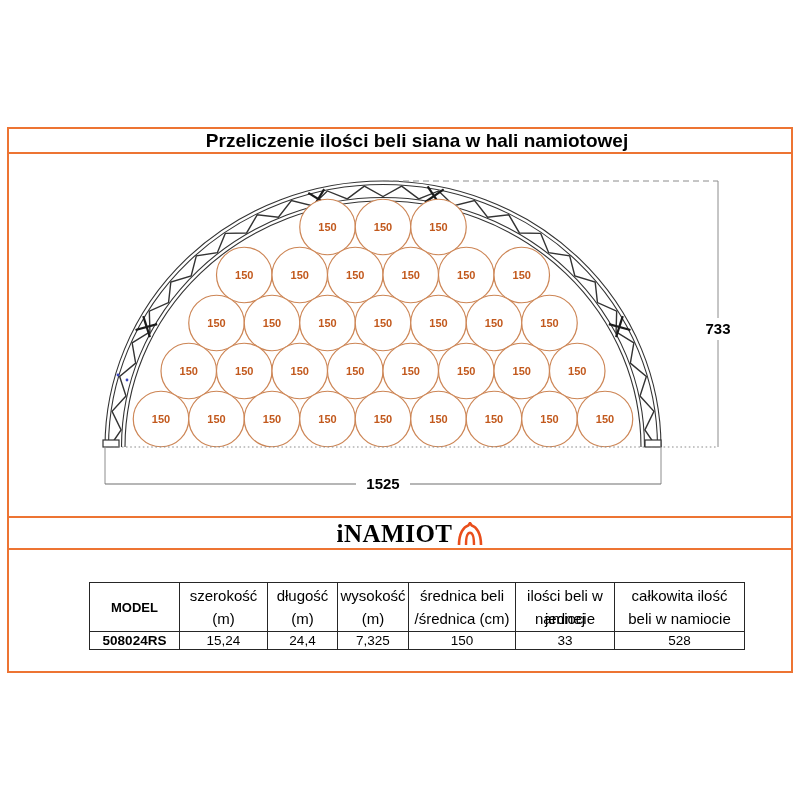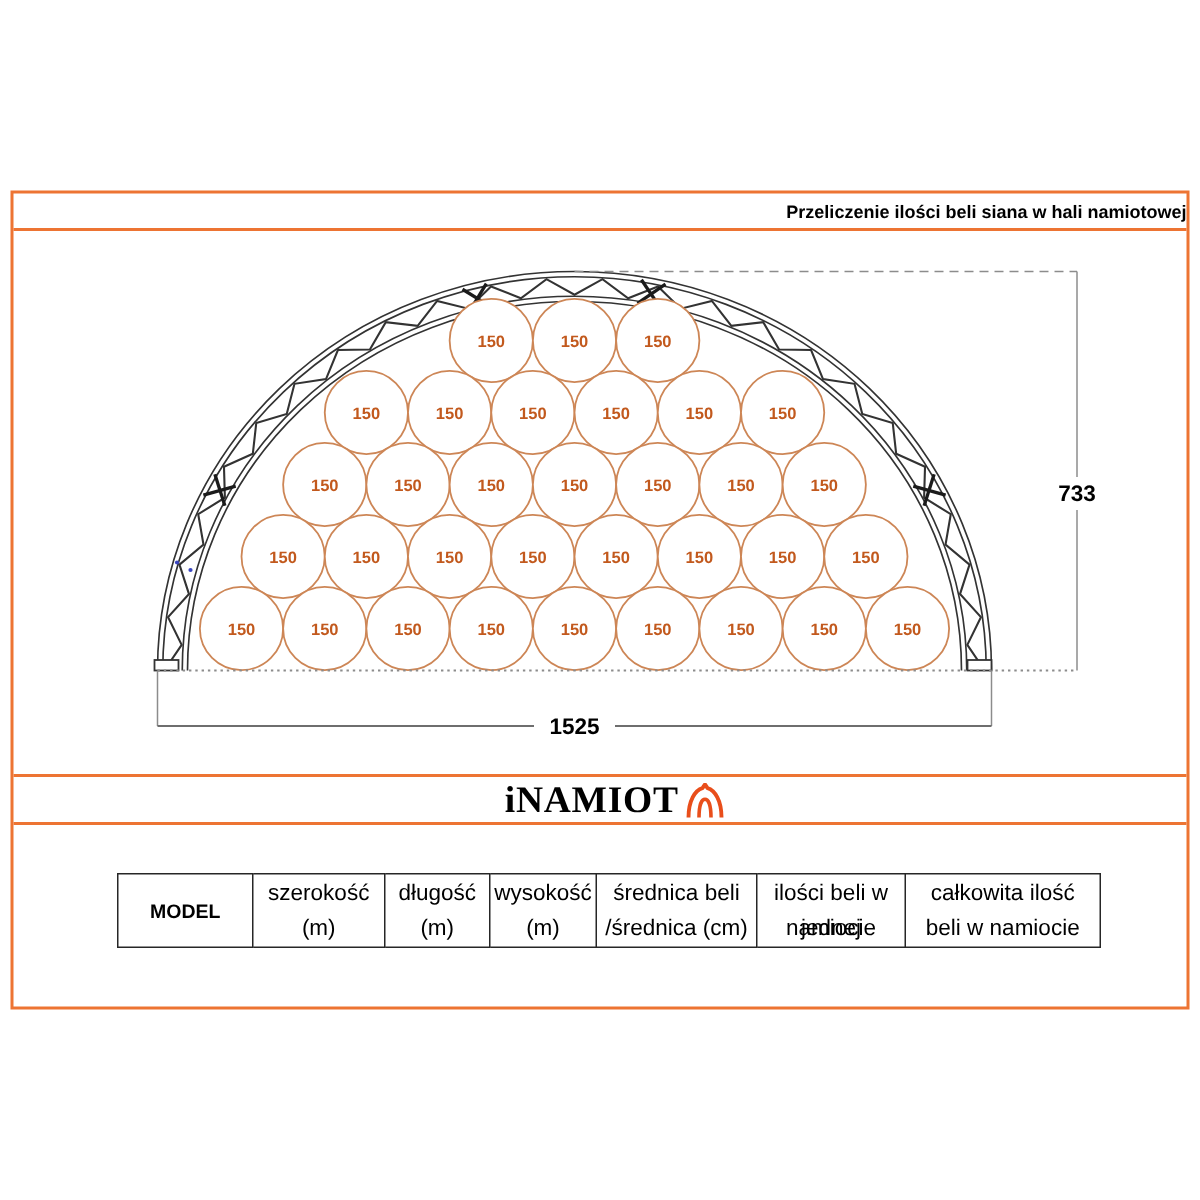--- a/index.html
+++ b/index.html
@@ -1,26 +1,26 @@
 <!DOCTYPE html>
 <html><head>
 <meta charset="utf-8">
 <style>
   html,body{margin:0;padding:0;background:#fff;}
   body{width:800px;height:800px;position:relative;font-family:"Liberation Sans",sans-serif;color:#000;}
   .frame{position:absolute;left:7px;top:127px;width:782px;height:542px;border:2px solid #ED7433;}
-  .sec-title{height:23px;border-bottom:2px solid #ED7433;display:flex;align-items:center;justify-content:flex-end;
-             font-size:12px;font-weight:bold;padding-left:34px;}
+  .sec-title{height:23px;border-bottom:2px solid #ED7433;display:flex;align-items:center;justify-content:center;
+             font-size:19px;font-weight:bold;padding-left:34px;}
   .sec-diagram{height:362px;border-bottom:2px solid #ED7433;position:relative;overflow:hidden;}
   .sec-diagram svg{position:absolute;left:-2px;top:-2px;}
   .sec-logo{height:30px;border-bottom:2px solid #ED7433;display:flex;align-items:center;justify-content:center;padding-left:19px;}
   .logo-text{font-family:"Liberation Serif",serif;font-weight:bold;font-size:25px;letter-spacing:.5px;line-height:1;}
   .logo-icon{margin-left:4px;margin-top:2px;display:inline-flex;}
   .sec-table{height:121px;position:relative;}
-  table.spec{position:absolute;left:69px;top:32px;border-collapse:collapse;table-layout:fixed;}
+  table.spec{position:absolute;left:80px;top:32px;border-collapse:collapse;table-layout:fixed;}
   table.spec th,table.spec td{border:1.6px solid #262626;padding:0;text-align:center;vertical-align:middle;
              font-family:"Liberation Sans",sans-serif;}
   th.hdr{font-weight:normal;font-size:15px;height:48px;}
   th.hdr .l{line-height:23px;height:23px;}
   th.model{font-weight:bold;font-size:13px;}
   tr.data td{font-size:13.5px;height:17px;line-height:17px;}
   tr.data td.model{font-weight:bold;}
 </style>
 </head>
 <body>
@@ -171,17 +171,26 @@
             </th>
         <th class="hdr">
           <div class="l">ilości beli w jednej</div>
               <div class="l">namiocie</div>
             </th>
         <th class="hdr">
           <div class="l">całkowita ilość</div>
               <div class="l">beli w namiocie</div>
             </th>
       </tr>
+      <tr class="data">
+        <td class="model">508024RS</td>
+        <td>15,24</td>
+        <td>24,4</td>
+        <td>7,325</td>
+        <td>150</td>
+        <td>33</td>
+        <td>528</td>
+      </tr>
     </tbody>
       </table>
   </div>
 
 </div>
 
 </body></html>

